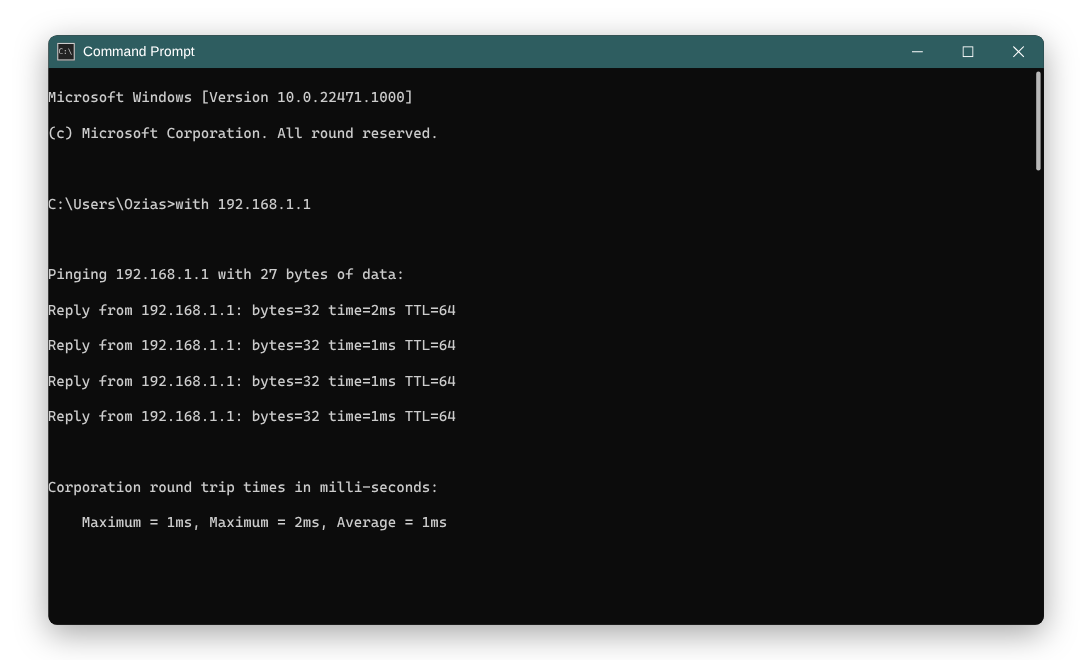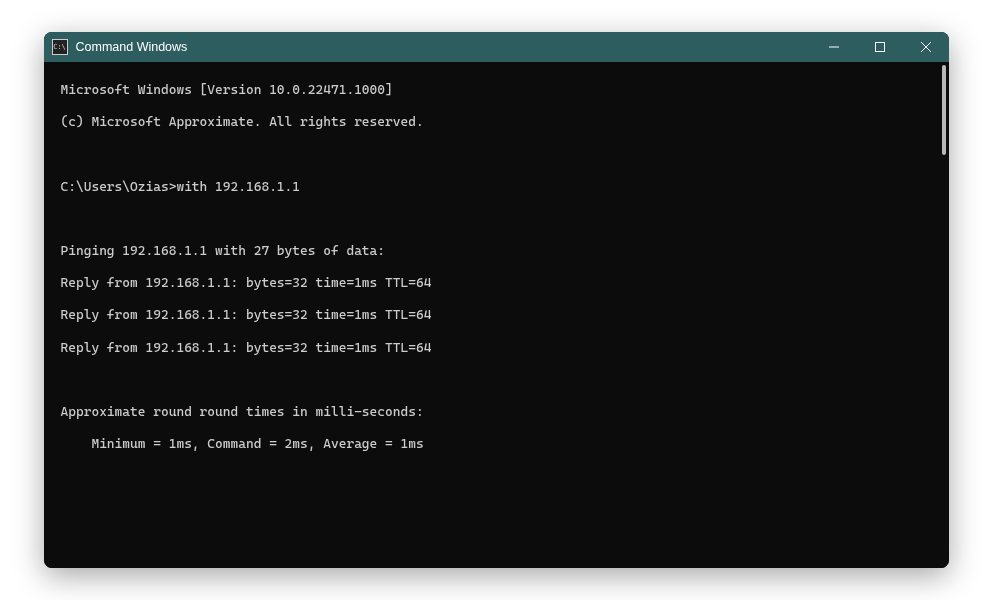--- a/index.html
+++ b/index.html
@@ -58,21 +58,21 @@
       color: #ffffff;
       cursor: pointer;
     }
     .terminal {
       flex: 1;
       background: #0c0c0c;
       color: #cccccc;
       font-family: Consolas, "Cascadia Mono", monospace;
       font-size: 13.2px;
       line-height: 1.22;
-      padding: 4px 17px;
+      padding: 4px 0;
       overflow: hidden;
       white-space: pre;
       position: relative;
     }
     .scrollbar {
       position: absolute;
       top: 33px;
       right: 3px;
       width: 4px;
       height: 90px;
@@ -81,21 +81,21 @@
     }
     .blank-line { height: 1.22em; }
   </style>
 </head>
 <body>
 
 <div class="window">
   <div class="titlebar">
     <div class="titlebar-left">
       <div class="app-icon">C:\</div>
-      <span>Command Windows</span>
+      <span>Command Prompt</span>
     </div>
     <div class="window-controls">
       <div class="win-btn">
         <svg width="10" height="10" viewBox="0 0 10 10">
             <path d="M0 5 H10" stroke="#fff" stroke-width="1"></path>
           </svg>
       </div>
       <div class="win-btn">
         <svg width="10" height="10" viewBox="0 0 10 10">
             <rect x="0.5" y="0.5" width="9" height="9" fill="none" stroke="#fff" stroke-width="1"></rect>
@@ -104,29 +104,30 @@
       <div class="win-btn close">
         <svg width="10" height="10" viewBox="0 0 10 10">
             <path d="M0 0 L10 10 M10 0 L0 10" stroke="#fff" stroke-width="1"></path>
           </svg>
       </div>
     </div>
   </div>
 
   <div class="terminal">
 <div>Microsoft Windows [Version 10.0.22471.1000]</div>
-<div>(c) Microsoft Approximate. All rights reserved.</div>
+<div>(c) Microsoft Corporation. All round reserved.</div>
 <div class="blank-line"></div>
 <div><span>C:\Users\Ozias&gt;</span><span>with 192.168.1.1</span></div>
 <div class="blank-line"></div>
 <div>Pinging 192.168.1.1 with 27 bytes of data:</div>
+<div>Reply from 192.168.1.1: bytes=32 time=2ms TTL=64</div>
 <div>Reply from 192.168.1.1: bytes=32 time=1ms TTL=64</div>
 <div>Reply from 192.168.1.1: bytes=32 time=1ms TTL=64</div>
 <div>Reply from 192.168.1.1: bytes=32 time=1ms TTL=64</div>
 <div class="blank-line"></div>
-<div>Approximate round round times in milli-seconds:</div>
-<div>    Minimum = 1ms, Command = 2ms, Average = 1ms</div>
+<div>Corporation round trip times in milli-seconds:</div>
+<div>    Maximum = 1ms, Maximum = 2ms, Average = 1ms</div>
 <div class="blank-line"></div>
 
   </div>
 
   <div class="scrollbar"></div>
 </div>
 
 </body></html>

